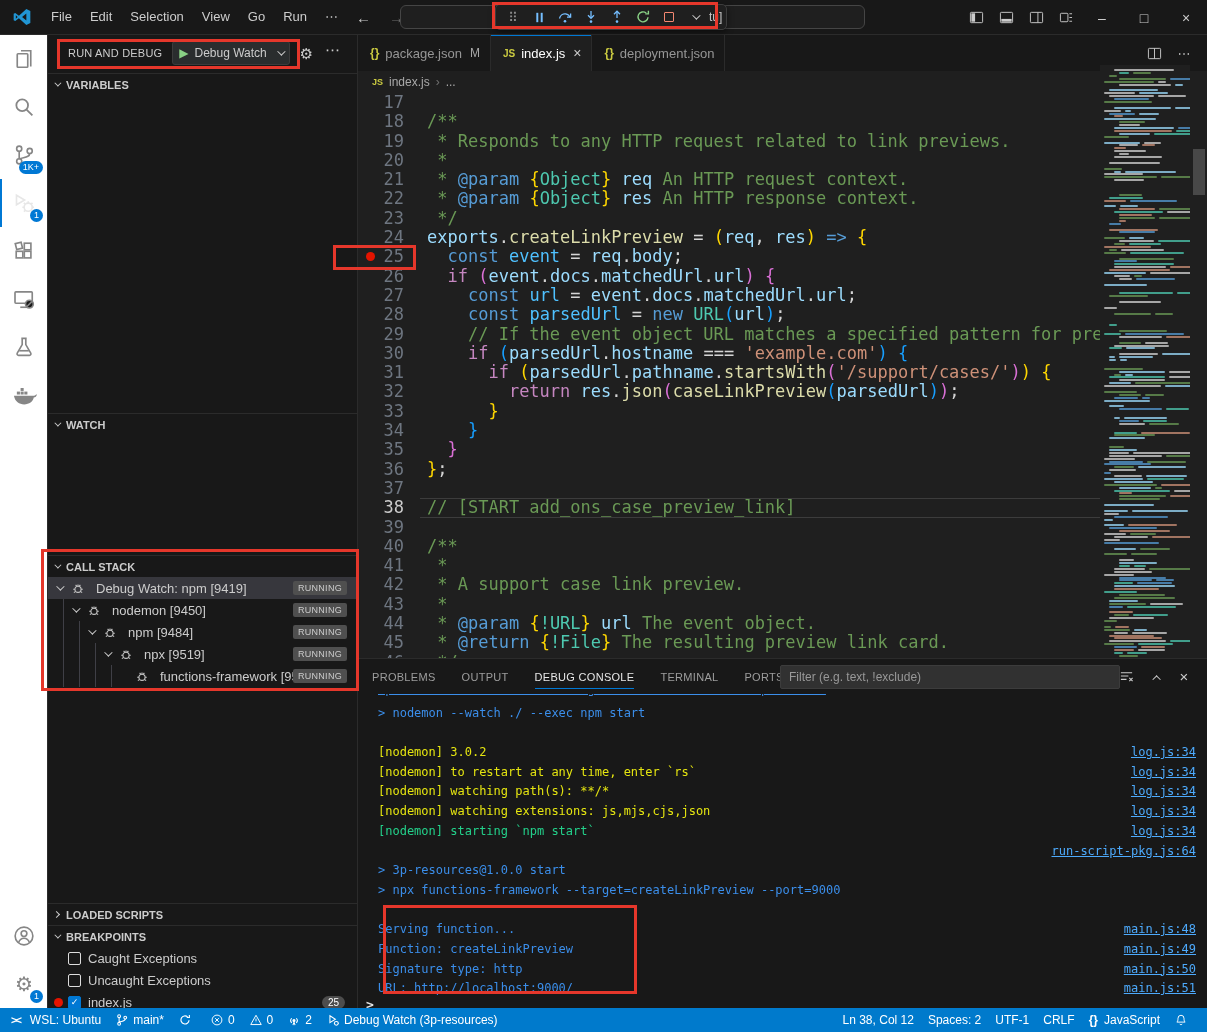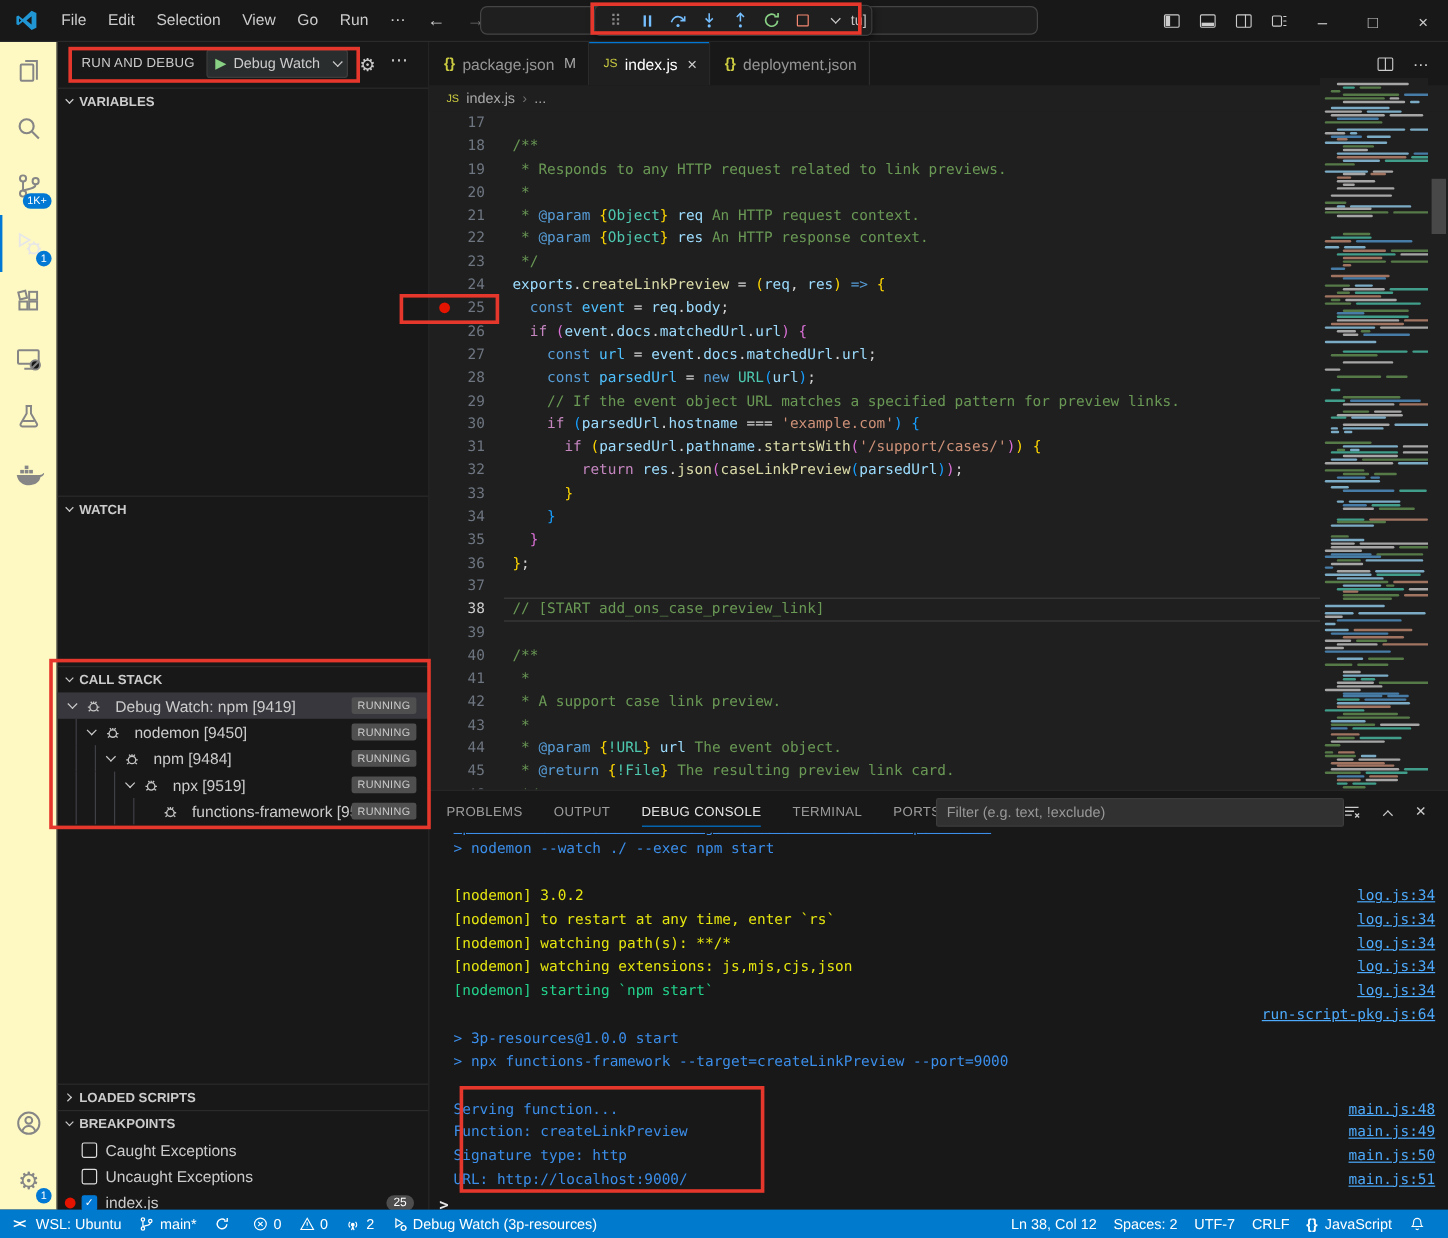--- a/index.html
+++ b/index.html
@@ -19,21 +19,21 @@
     border:1px solid #454545;border-radius:6px;}
   #debug-toolbar{position:absolute;left:495px;top:4px;height:26px;background:#1f1f1f;border:1px solid #3c3c3c;
     border-radius:5px;display:flex;align-items:center;padding:0 4px;box-shadow:0 2px 6px rgba(0,0,0,.5);}
   .dbg-btn{width:26px;height:22px;display:flex;align-items:center;justify-content:center;}
   #cc-remnant{color:#c5c5c5;font-size:12px;margin-left:1px;}
   #titlebar-right{position:absolute;right:0;top:0;height:35px;display:flex;align-items:center;}
   .layout-icon{width:30px;height:35px;display:flex;align-items:center;justify-content:center;}
   .win-btn{width:42px;height:35px;display:flex;align-items:center;justify-content:center;color:#cccccc;font-size:14px;}
 
   
-  #activitybar{position:absolute;left:0;top:35px;width:48px;height:973px;background:#fef9c3;border-right:1px solid #2b2b2b;}
+  #activitybar{position:absolute;left:0;top:35px;width:48px;height:973px;background:#ffffff;border-right:1px solid #2b2b2b;}
   .act-item{position:relative;width:48px;height:48px;display:flex;align-items:center;justify-content:center;color:#868686;}
   .act-item.active{color:#e7e7e7;box-shadow:inset 2px 0 0 #0078d4;}
   .act-badge{position:absolute;right:5px;bottom:5px;background:#0078d4;color:#fff;font-size:9px;
     border-radius:8px;padding:1px 4px;min-width:8px;text-align:center;line-height:11px;}
   #activity-bottom{position:absolute;bottom:0;left:0;width:48px;}
   .gear-glyph{font-size:20px;}
 
   
   #sidebar{position:absolute;left:48px;top:35px;width:310px;height:973px;background:#181818;border-right:1px solid #2b2b2b;}
   #sidebar-header{position:absolute;left:0;top:0;width:100%;height:36px;display:flex;align-items:center;}
@@ -63,31 +63,31 @@
   .checkbox.checked{background:#0078d4;border-color:#0078d4;}
   .bp-count{position:absolute;right:12px;background:#4d4d4d;color:#fff;font-size:10px;border-radius:9px;padding:1px 6px;}
 
   
   #editor{position:absolute;left:358px;top:35px;width:849px;height:623px;background:#1f1f1f;}
   #tabbar{position:absolute;left:0;top:0;width:100%;height:36px;background:#181818;display:flex;}
   .tab{height:36px;display:flex;align-items:center;padding:0 10px 0 12px;border-right:1px solid #2b2b2b;
     background:#181818;color:#969696;font-size:13px;position:relative;}
   .tab.active{background:#1f1f1f;color:#ffffff;box-shadow:inset 0 1px 0 #0078d4;}
   .tab.preview .tab-label{}
-  .file-icon-js{color:#cbcb41;font-weight:normal;font-size:10px;margin-right:6px;}
+  .file-icon-js{color:#cbcb41;font-weight:bold;font-size:10px;margin-right:6px;}
   .file-icon-json{color:#cbcb41;font-weight:bold;font-size:12px;margin-right:6px;}
   .tab-mod{margin-left:8px;color:#a8a8a8;font-size:12px;}
   .tab-close{margin-left:8px;color:#cccccc;font-size:14px;}
   #tab-actions{position:absolute;right:8px;top:0;height:36px;display:flex;align-items:center;color:#cccccc;}
   #breadcrumb{position:absolute;left:0;top:36px;width:100%;height:22px;background:#1f1f1f;display:flex;align-items:center;
     padding-left:14px;font-size:12px;color:#a9a9a9;}
   #breadcrumb .file-icon-js{font-size:9px;}
   .crumb-sep{margin:0 6px;color:#6e6e6e;}
   #code-area{position:absolute;left:0;top:58px;width:742px;height:565px;overflow:hidden;}
-  .code-line{position:relative;height:19.3px;display:flex;align-items:center;font-size:12px;line-height:19.3px;}
+  .code-line{position:relative;height:19.3px;display:flex;align-items:center;font-size:17px;line-height:19.3px;}
   .code-line .glyph{width:22px;flex:none;position:relative;height:100%;}
   .bp-glyph{position:absolute;left:8px;top:5px;width:9px;height:9px;border-radius:50%;background:#e51400;}
   .code-line .lnum{width:24px;flex:none;text-align:right;color:#6e7681;font-family:"DejaVu Sans Mono",monospace;}
   .code-line.current .lnum{color:#cccccc;}
   .code-line .ltext{margin-left:23px;white-space:pre;font-family:"DejaVu Sans Mono",monospace;}
   .code-line.current .line-hl{position:absolute;left:62px;right:0;top:0;bottom:0;border-top:1px solid #3c3c3c;border-bottom:1px solid #3c3c3c;}
   .cm{color:#6A9955}.kw{color:#569CD6}.kw2{color:#C586C0}.st{color:#CE9178}.fn{color:#DCDCAA}
   .pv{color:#9CDCFE}.cv{color:#4FC1FF}.cl{color:#4EC9B0}.pn{color:#D4D4D4}
   .b1{color:#FFD700}.b2{color:#DA70D6}.b3{color:#179FFF}
   #minimap{position:absolute;left:742px;top:30px;width:90px;height:593px;background:#1f1f1f;overflow:hidden;}
@@ -103,21 +103,21 @@
   .panel-tab.active::after{content:"";position:absolute;left:0;right:0;bottom:5px;height:1px;background:#0078d4;}
   .panel-tab-badge{margin-left:6px;background:#616161;color:#fff;border-radius:9px;font-size:10px;padding:1px 6px;}
   #panel-filter{position:absolute;left:422px;top:6px;width:340px;height:24px;background:#313131;border:1px solid #3c3c3c;
     border-radius:2px;color:#cccccc;font-size:12px;padding:0 8px;outline:none;font-family:"Liberation Sans",sans-serif;}
   #panel-filter::placeholder{color:#989898;}
   #panel-actions{position:absolute;right:10px;top:0;height:35px;display:flex;align-items:center;color:#cccccc;}
   .panel-act{width:26px;text-align:center;}
   #console{position:absolute;left:0;top:35px;width:100%;height:315px;font-family:"DejaVu Sans Mono",monospace;font-size:12px;}
   #console-clip{height:6px;overflow:hidden;position:relative;}
   #console-clip span{position:absolute;left:20px;top:-12px;color:#3b8eea;text-decoration:underline;}
-  .con-row{height:19.7px;display:flex;align-items:flex-start;padding:0 11px 0 20px;}
+  .con-row{height:19.7px;display:flex;align-items:flex-end;padding:0 11px 0 20px;}
   .c-cmd{color:#3b8eea}.c-warn{color:#e5e510}.c-ok{color:#23d18b}.c-plain{color:#cccccc}
   .con-spacer{flex:1;}
   .con-link{color:#4daafc;text-decoration:underline;}
   #console-prompt{position:absolute;left:8px;top:338px;color:#e7e7e7;font-weight:bold;font-size:13px;}
 
   
   #statusbar{position:absolute;left:0;top:1008px;width:1207px;height:24px;background:#007acc;color:#ffffff;
     display:flex;align-items:center;font-size:12px;}
   .sb-item{display:flex;align-items:center;padding:0 7px;height:24px;white-space:nowrap;}
   .sb-icon{display:flex;align-items:center;margin-right:4px;}
@@ -1052,21 +1052,21 @@
         </div>
       </div>
     <div id="sb-right">
         <div class="sb-item">
           <span>Ln 38, Col 12</span>
         </div>
         <div class="sb-item">
           <span>Spaces: 2</span>
         </div>
         <div class="sb-item">
-          <span>UTF-7</span>
+          <span>UTF-1</span>
         </div>
         <div class="sb-item">
           <span>CRLF</span>
         </div>
         <div class="sb-item">
           <span class="sb-icon">
             <span style="font-weight:bold;margin-right:2px;">{}</span>
           </span>
           <span>JavaScript</span>
         </div>

